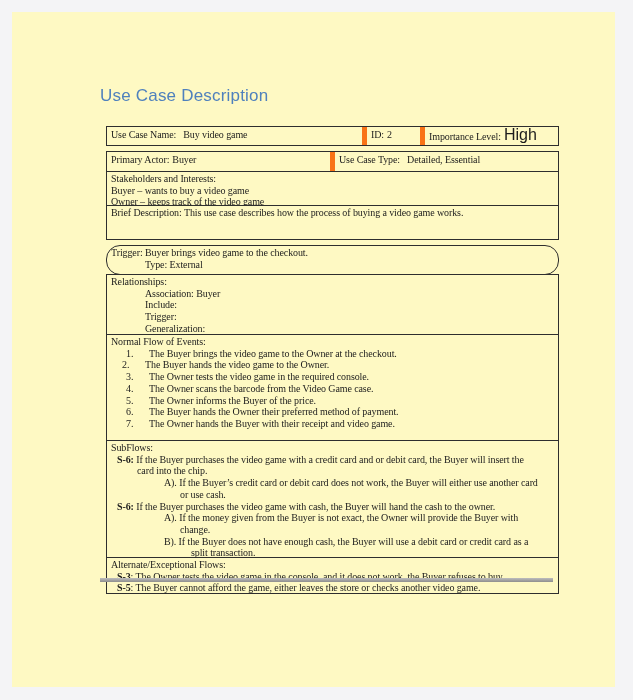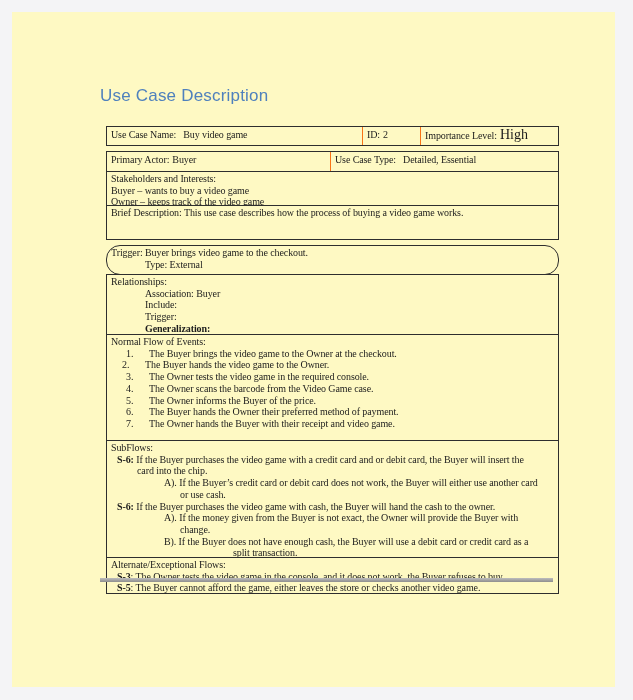--- a/index.html
+++ b/index.html
@@ -32,33 +32,33 @@
     border:1px solid #2e2e2e;
     background:transparent;
     overflow:hidden;
   }
   .row{display:flex;}
   .cell{
     box-sizing:border-box;height:100%;
     padding:2px 3px 0 4px;
     white-space:nowrap;overflow:hidden;
   }
-  .cell+.cell{border-left:1px solid #f97316;}
+  .cell+.cell{border-left:5px solid #f97316;}
   .blk-head1{height:20px;}
   .blk-head2{height:21px;margin-top:5px;}
   .c-name{width:255px;}
   .c-id{width:58px;}
   .c-imp{flex:1;}
   .c-actor{width:223px;}
   .c-type{flex:1;}
   .val-gap{margin-left:7px;}
   .val-gap-sm{margin-left:3px;}
   .sans-val{
-    font-family:Liberation Serif, serif;
-    font-size:14px;letter-spacing:0;
+    font-family:Liberation Sans, sans-serif;
+    font-size:16px;letter-spacing:0;
   }
   .section{padding:1px 3px 0 4px;}
   .sec-stakeholders{height:35px;margin-top:-1px;}
   .sec-brief{height:35px;margin-top:-1px;}
   .sec-trigger{height:30px;margin-top:5px;border-radius:14px;}
   .sec-relationships{height:61px;margin-top:-1px;}
   .sec-normalflow{height:107px;margin-top:-1px;}
   .sec-subflows{height:118px;margin-top:-1px;}
   .sec-alternate{height:37px;margin-top:-1px;}
   .tline{white-space:nowrap;overflow:hidden;}
@@ -109,21 +109,21 @@
       </div>
     <div class="blk section sec-trigger">
         <div class="tline">Trigger: Buyer brings video game to the checkout.</div>
         <div class="tline" style="margin-left: 34px;">Type: External</div>
       </div>
     <div class="blk section sec-relationships">
         <div class="tline">Relationships:</div>
         <div class="tline" style="margin-left: 34px;">Association: Buyer</div>
         <div class="tline" style="margin-left: 34px;">Include:</div>
         <div class="tline" style="margin-left: 34px;">Trigger:</div>
-        <div class="tline" style="margin-left: 34px; font-weight: bold;">Generalization:</div>
+        <div class="tline" style="margin-left: 34px;">Generalization:</div>
       </div>
     <div class="blk section sec-normalflow">
         <div class="tline">Normal Flow of Events:</div>
         <div class="tline" style="margin-left: 15px;"><span class="num">1.</span>The Buyer brings the video game to the Owner at the checkout.</div>
         <div class="tline" style="margin-left: 11px;"><span class="num">2.</span>The Buyer hands the video game to the Owner.</div>
         <div class="tline" style="margin-left: 15px;"><span class="num">3.</span>The Owner tests the video game in the required console.</div>
         <div class="tline" style="margin-left: 15px;"><span class="num">4.</span>The Owner scans the barcode from the Video Game case.</div>
         <div class="tline" style="margin-left: 15px;"><span class="num">5.</span>The Owner informs the Buyer of the price.</div>
         <div class="tline" style="margin-left: 15px;"><span class="num">6.</span>The Buyer hands the Owner their preferred method of payment.</div>
         <div class="tline" style="margin-left: 15px;"><span class="num">7.</span>The Owner hands the Buyer with their receipt and video game.</div>
@@ -131,21 +131,21 @@
     <div class="blk section sec-subflows">
         <div class="tline">SubFlows:</div>
         <div class="tline" style="margin-left: 6px;"><b>S-6:</b> If the Buyer purchases the video game with a credit card and or debit card, the Buyer will insert the</div>
         <div class="tline" style="margin-left: 26px;">card into the chip.</div>
         <div class="tline" style="margin-left: 53px;">A). If the Buyer’s credit card or debit card does not work, the Buyer will either use another card</div>
         <div class="tline" style="margin-left: 69px; font-family: Liberation Serif, serif;">or use cash.</div>
         <div class="tline" style="margin-left: 6px;"><b>S-6:</b> If the Buyer purchases the video game with cash, the Buyer will hand the cash to the owner.</div>
         <div class="tline" style="margin-left: 53px;">A). If the money given from the Buyer is not exact, the Owner will provide the Buyer with</div>
         <div class="tline" style="margin-left: 69px;">change.</div>
         <div class="tline" style="margin-left: 53px;">B). If the Buyer does not have enough cash, the Buyer will use a debit card or credit card as a</div>
-        <div class="tline" style="margin-left: 86px; padding-left: 36px;">split transaction.</div>
+        <div class="tline" style="margin-left: 44px; padding-left: 36px;">split transaction.</div>
       </div>
     <div class="blk section sec-alternate">
         <div class="tline">Alternate/Exceptional Flows:</div>
         <div class="tline" style="margin-left: 6px;"><b>S-3</b>: The Owner tests the video game in the console, and it does not work, the Buyer refuses to buy.</div>
         <div class="tline" style="margin-left: 6px;"><b>S-5</b>: The Buyer cannot afford the game, either leaves the store or checks another video game.</div>
       </div>
 
   </div>
 
   <div class="table-shadow-bar"></div>

